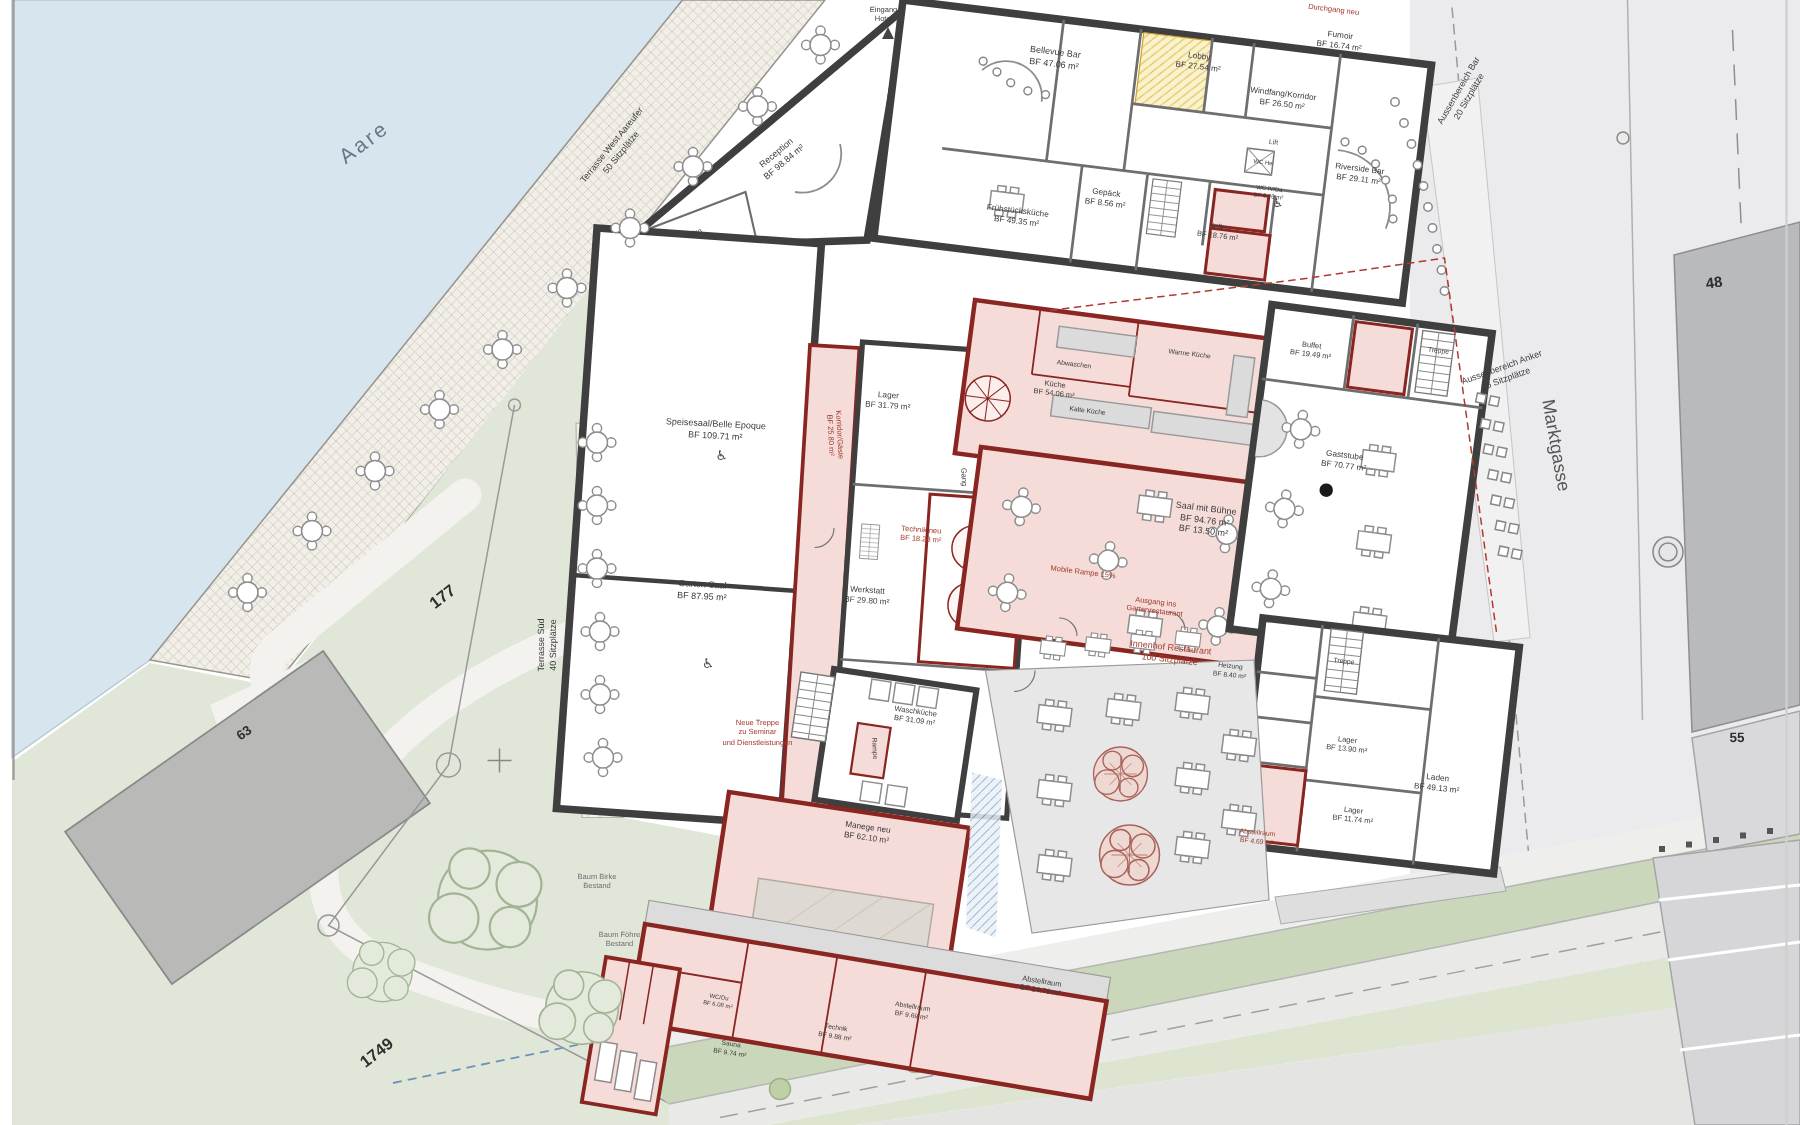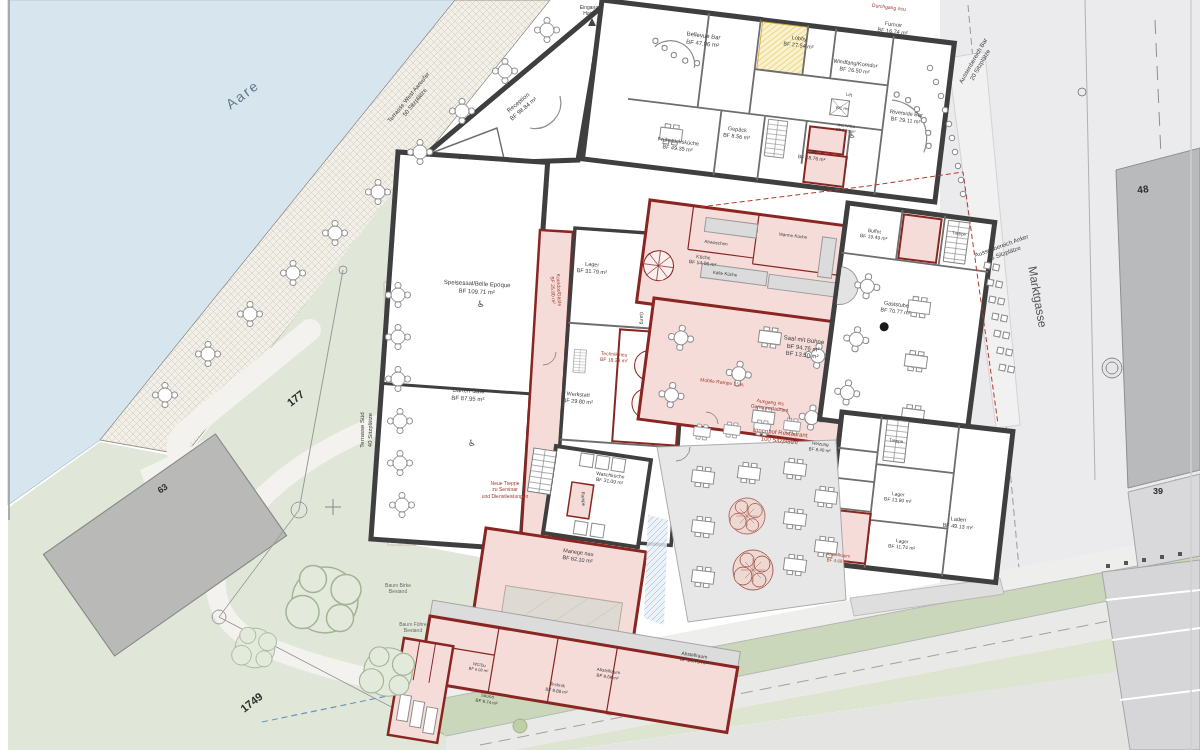--- a/index.html
+++ b/index.html
@@ -395,21 +395,21 @@
 <div class="lbl" style="left:589px;top:10px;font-size:5px;transform:translate(-50%,-50%)">Eingang
 Hotel</div>
 <div class="lbl" style="left:366px;top:430px;font-size:6px;transform:translate(-50%,-50%) rotate(-90deg)">Terrasse Süd
 40 Sitzplätze</div>
 <div class="lbl" style="left:977px;top:63px;font-size:6px;transform:translate(-50%,-50%) rotate(-60deg)">Aussenbereich Bar
 20 Sitzplätze</div>
 <div class="lbl" style="left:1003px;top:250px;font-size:6px;transform:translate(-50%,-50%) rotate(-20deg)">Aussenbereich Anker
 16 Sitzplätze</div>
 <div class="lbl" style="left:1037px;top:297px;font-size:12px;color:#555;transform:translate(-50%,-50%) rotate(80deg)">Marktgasse</div>
 <div class="lbl big" style="left:1143px;top:190px;font-size:10px;transform:translate(-50%,-50%) rotate(-8deg)">48</div>
-<div class="lbl big" style="left:1158px;top:492px;font-size:9px;transform:translate(-50%,-50%)">39</div>
+<div class="lbl big" style="left:1158px;top:492px;font-size:9px;transform:translate(-50%,-50%)">55</div>
 <div class="lbl big" style="left:296px;top:399px;font-size:11px;transform:translate(-50%,-50%) rotate(-38deg)">177</div>
 <div class="lbl big" style="left:252px;top:703px;font-size:11px;transform:translate(-50%,-50%) rotate(-38deg)">1749</div>
 <div class="lbl big" style="left:163px;top:489px;font-size:9px;transform:translate(-50%,-50%) rotate(-35deg)">63</div>
 <div class="lbl red" style="left:780px;top:437px;font-size:6px;transform:translate(-50%,-50%) rotate(6deg)">Innenhof Restaurant
 100 Sitzplätze</div>
 <div class="lbl grey" style="left:398px;top:588px;font-size:5px;transform:translate(-50%,-50%)">Baum Birke
 Bestand</div>
 <div class="lbl grey" style="left:413px;top:627px;font-size:5px;transform:translate(-50%,-50%)">Baum Föhre
 Bestand</div>
 <div class="lbl red" style="left:889px;top:7px;font-size:5px;transform:translate(-50%,-50%) rotate(7deg)">Durchgang neu</div>

